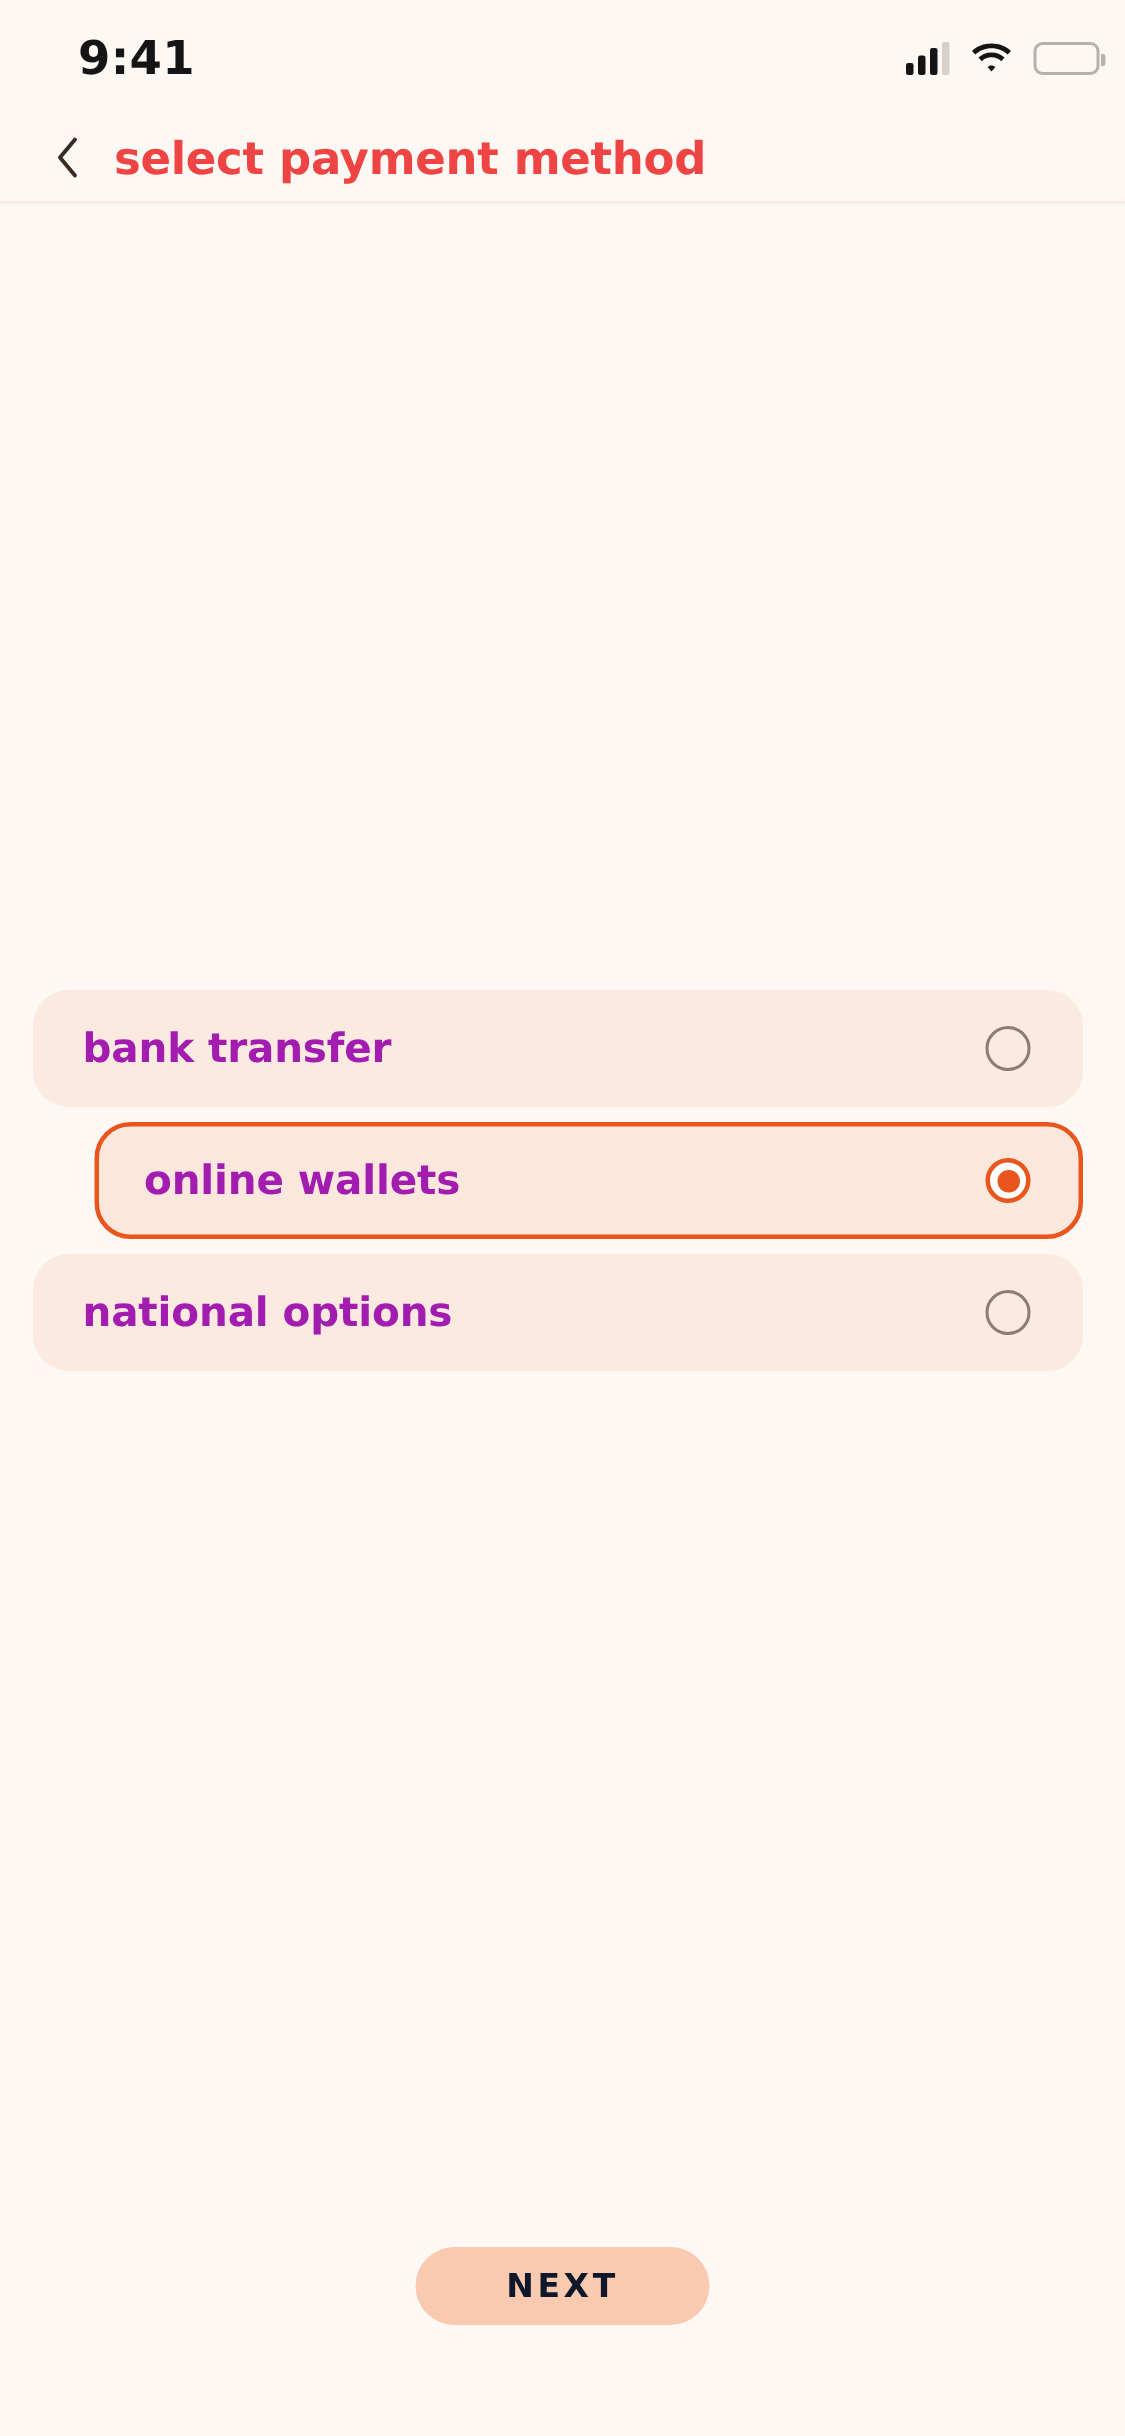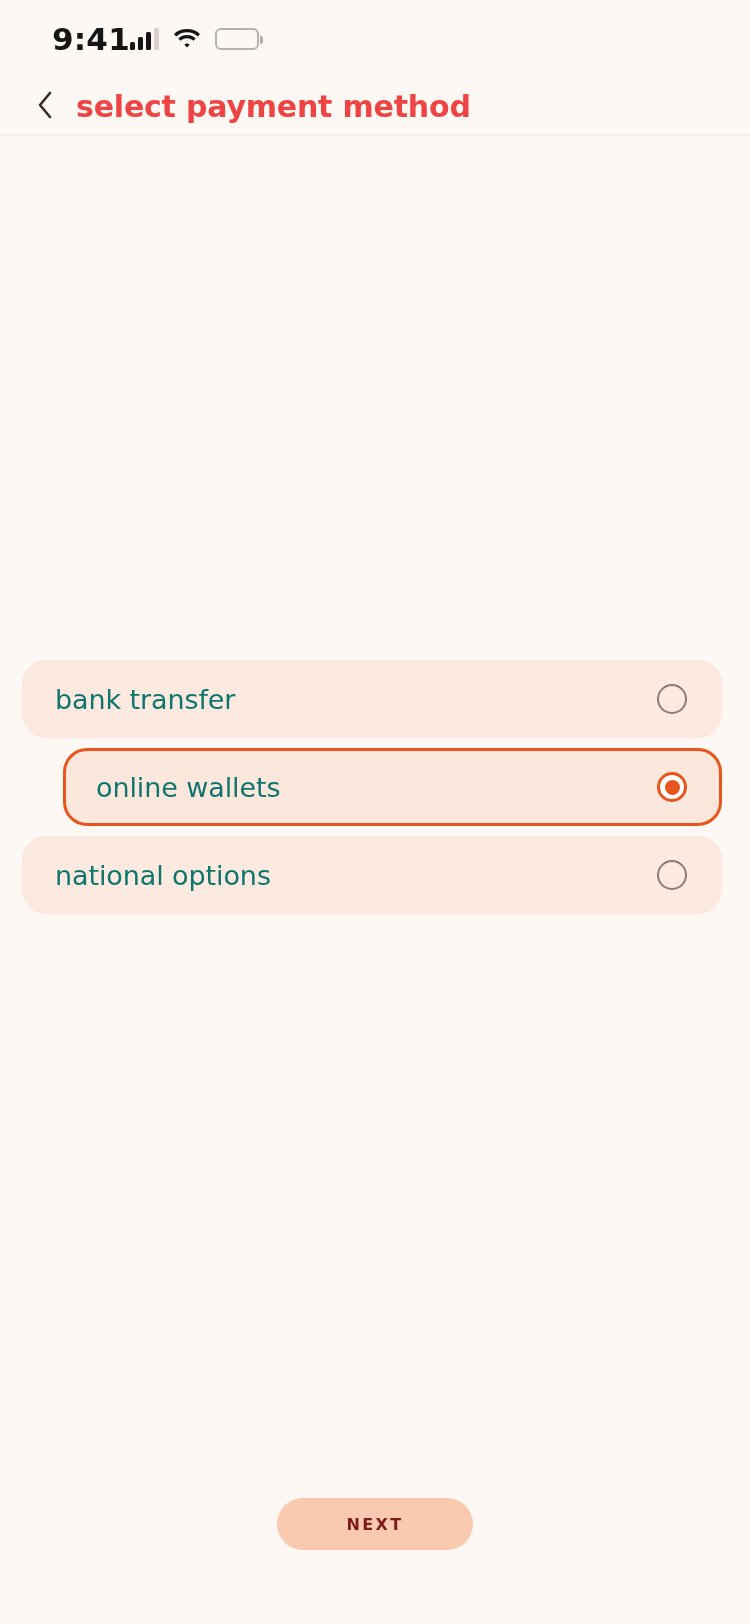--- a/index.html
+++ b/index.html
@@ -24,21 +24,21 @@
     display: flex;
     flex-direction: column;
   }
 
   
   .statusbar {
     height: 78px;
     flex: 0 0 78px;
     display: flex;
     align-items: center;
-    justify-content: flex-start;
+    justify-content: space-between;
     padding: 0 17px 0 52px;
   }
 
   .status-time {
     font-size: 31px;
     font-weight: 700;
     color: #151515;
     letter-spacing: 0.2px;
     font-family: "DejaVu Sans", "Liberation Sans", sans-serif;
   }
@@ -154,22 +154,22 @@
 
   .option-card.selected {
     border-color: #E8551D;
     background: #FCE7DC;
     margin-left: 41px;
   }
 
   .option-label {
     flex: 1 1 auto;
     font-size: 27px;
-    font-weight: 400;
-    color: #0f766e;
+    font-weight: 700;
+    color: #a21caf;
     letter-spacing: -0.1px;
     font-family: "DejaVu Sans", "Liberation Sans", sans-serif;
   }
 
   .radio {
     flex: 0 0 auto;
     width: 30px;
     height: 30px;
     border-radius: 50%;
     border: 2.5px solid #8C7C73;
@@ -203,22 +203,22 @@
     display: flex;
     justify-content: center;
   }
 
   .next-btn {
     width: 196px;
     height: 52px;
     border: none;
     border-radius: 26px;
     background: #F9C9B0;
-    color: #7f1d1d;
-    font-size: 16px;
+    color: #0f172a;
+    font-size: 22px;
     font-weight: 700;
     letter-spacing: 2.4px;
     font-family: "DejaVu Sans", "Liberation Sans", sans-serif;
     cursor: default;
     display: flex;
     align-items: center;
     justify-content: center;
   }
 </style>
 </head>

